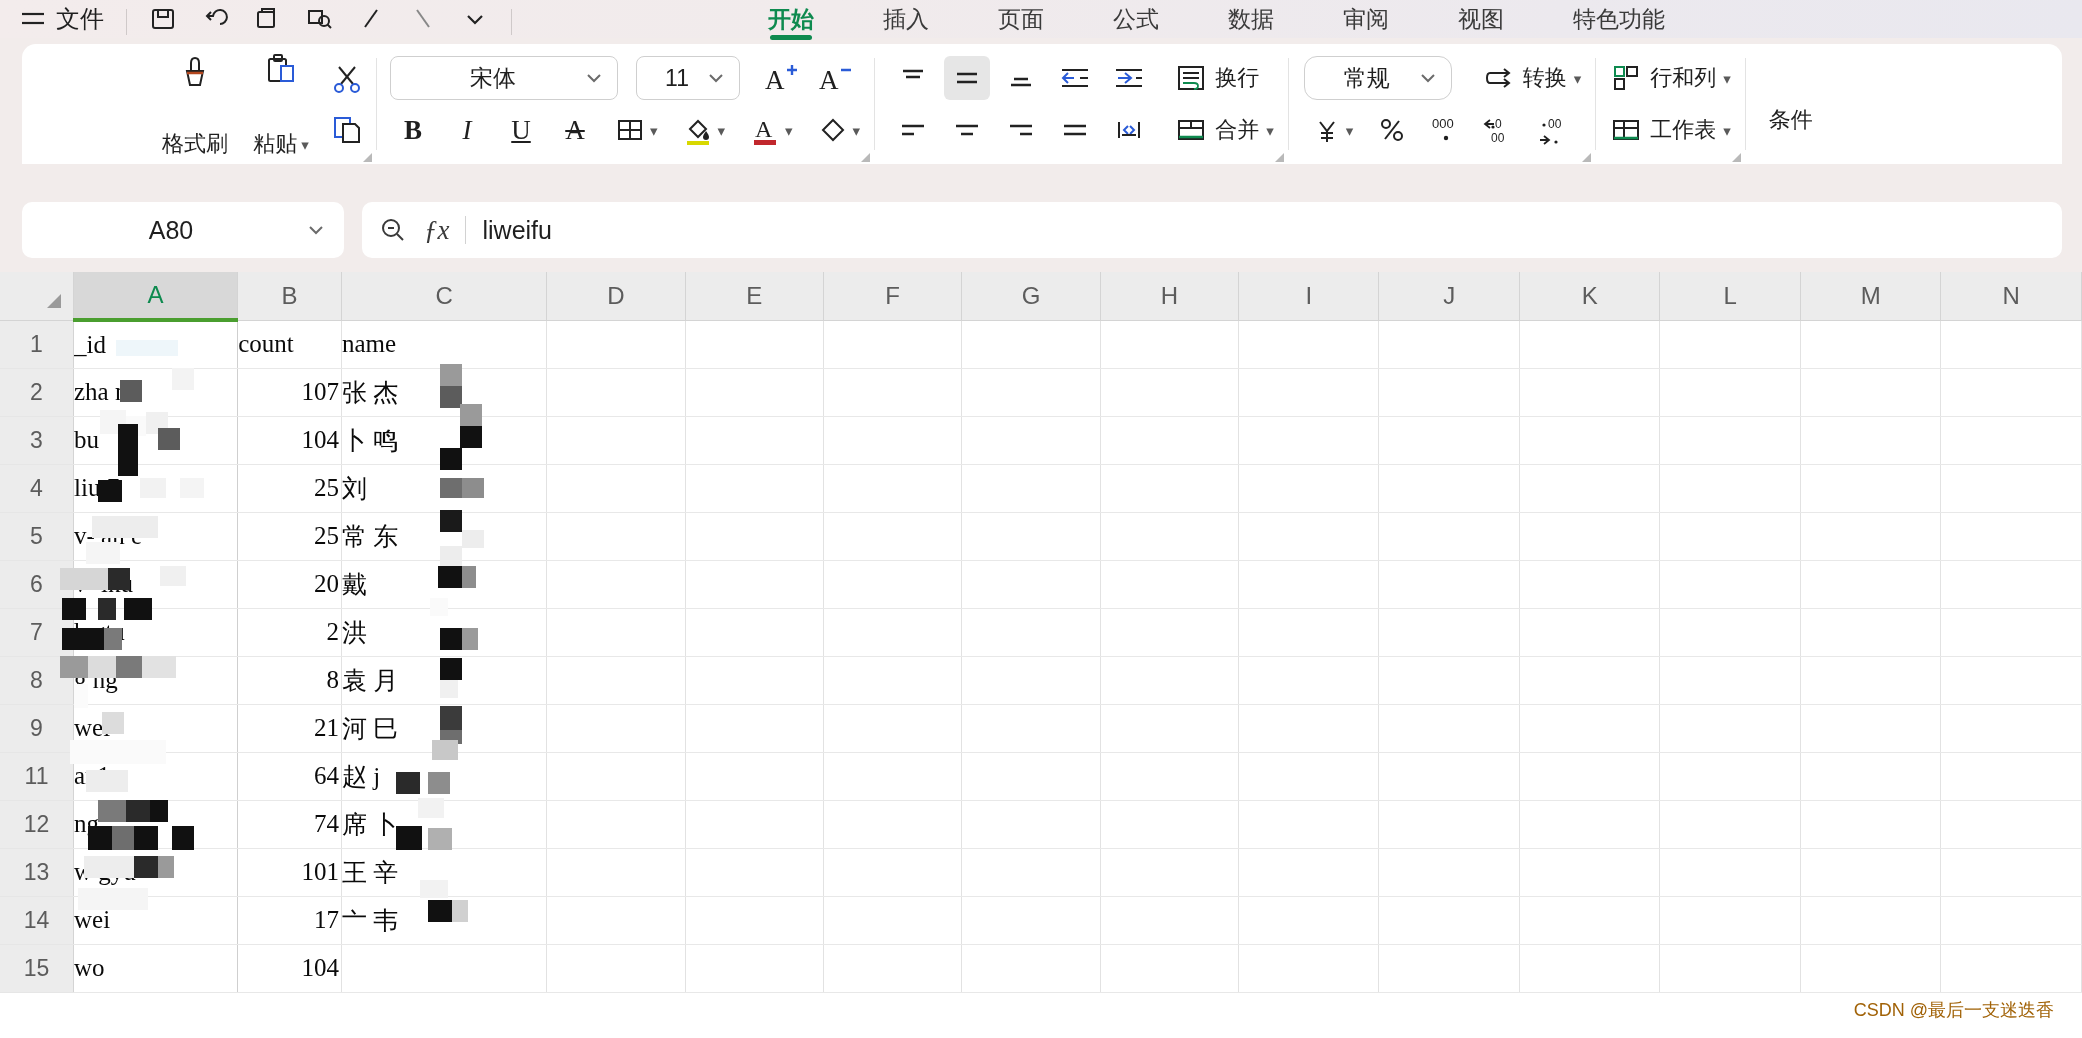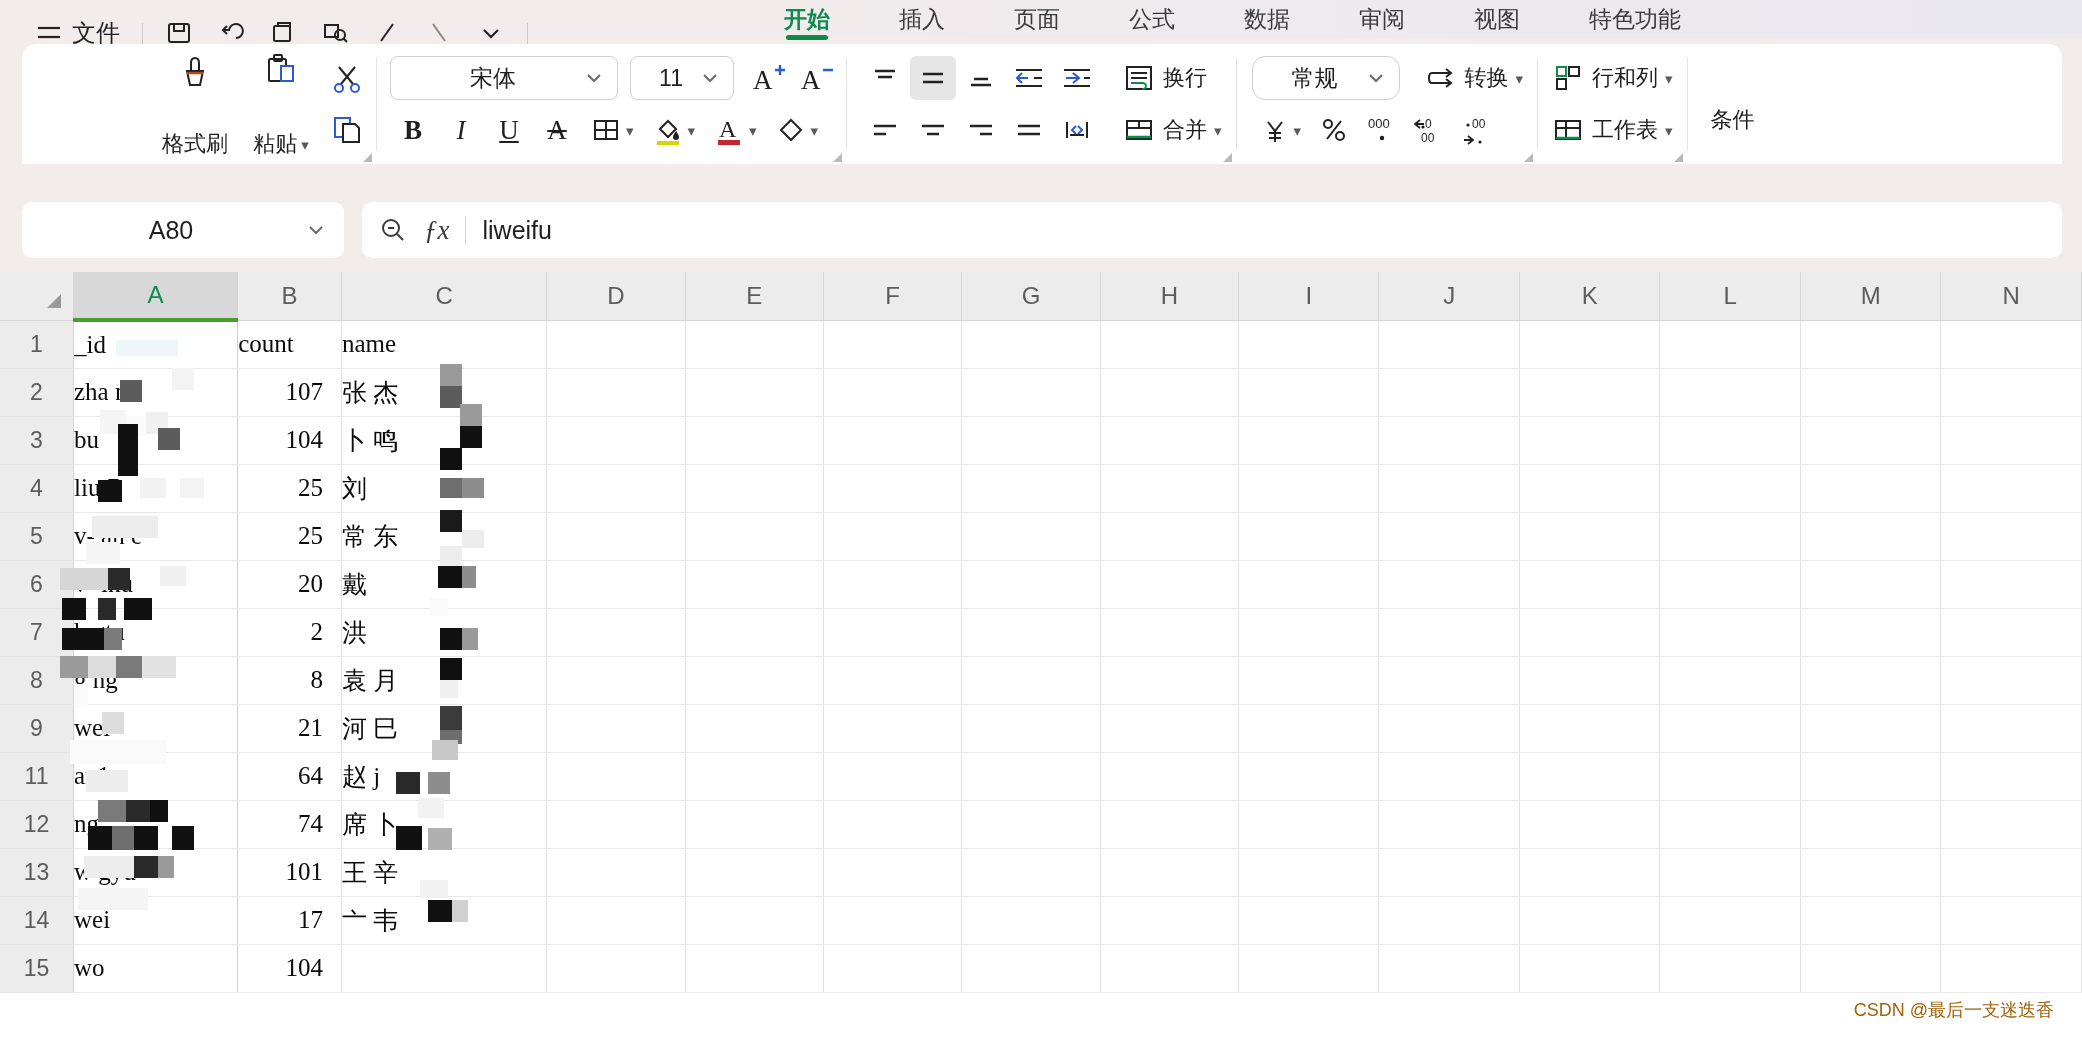--- a/index.html
+++ b/index.html
@@ -10,21 +10,21 @@
     background: #ffffff;
   }
   #app { position: relative; width: 2082px; height: 1038px; background: #f2eceb; }
 
   
   .tabbar {
     position: absolute; left: 0; top: 0; width: 2082px; height: 38px;
     background: linear-gradient(to right, #f3ecec 0%, #f1ebec 40%, #ece9ee 75%, #e9e8ef 100%);
     display: flex; align-items: flex-start;
   }
-  .qat { display: flex; align-items: center; height: 38px; padding-left: 36px; gap: 0px; margin-top: 14px; }
+  .qat { display: flex; align-items: center; height: 38px; padding-left: 20px; gap: 0px; }
   .qat-item {
     display: flex; align-items: center; justify-content: center;
     height: 38px; min-width: 52px; color: #1f1f1f;
   }
   .qat-file { font-size: 24px; display: flex; align-items: center; gap: 10px; padding-right: 12px;}
   .qat-sep { width: 1px; height: 26px; background: #cfc9c9; margin: 6px 10px 0 10px; }
   .svgicon { display: block; }
 
   .tabs { display: flex; align-items: flex-start; gap: 17px; margin-left: 220px; height: 38px; }
   .tab {
@@ -47,21 +47,21 @@
   .grp { display: flex; align-items: center; position: relative; padding: 0 6px; }
   .grp + .grp::before {
     content: ""; position: absolute; left: 0; top: 14px; bottom: 14px; width: 1px; background: #e3e3e3;
   }
   .bigbtn {
     display: flex; flex-direction: column; align-items: center; justify-content: center;
     min-width: 86px; height: 104px; gap: 6px; padding: 0 8px;
   }
   .bigbtn .lbl { font-size: 22px; color: #1f1f1f; white-space: nowrap; display: flex; align-items: center; gap: 4px; margin-top: 32px;}
   .stack2 { display: flex; flex-direction: column; justify-content: center; gap: 8px; height: 104px; }
-  .rowicons { display: flex; align-items: center; gap: 2px; }
+  .rowicons { display: flex; align-items: center; gap: 8px; }
   .ibtn {
     width: 46px; height: 44px; display: flex; align-items: center; justify-content: center;
     border-radius: 6px; color: #1f1f1f;
   }
   .ibtn.wide { width: auto; padding: 0 8px; gap: 4px; }
   .ibtn.active { background: #e6e6e6; }
   .caret { font-size: 15px; color: #5a5a5a; line-height: 1; }
   .textbtn { display:flex; align-items:center; gap:7px; font-size:22px; color:#1f1f1f; padding: 0 8px; height:44px; white-space:nowrap;}
 
   .combo {
@@ -115,21 +115,21 @@
   td.rowh {
     width: 68px; height: 48px; background: #ececec; color: #5c5c5c; font-size: 23px;
     text-align: center; border-right: 1px solid #d4d4d4; border-bottom: 1px solid #e6e6e6;
   }
   td.cell {
     height: 48px; border-right: 1px solid #e2e2e2; border-bottom: 1px solid #e8e8e8;
     font-family: "Liberation Serif", serif; font-size: 25px; color: #0a0a0a;
     padding: 0 8px; vertical-align: middle; overflow: hidden; white-space: nowrap;
     position: relative;
   }
-  td.cell.num { text-align: right; padding-right: 18px; }
+  td.cell.num { text-align: right; padding-right: 2px; }
   td.cell.selcol { border-right: 1px solid #cfcfcf; }
 
   
   .rd { position: absolute; display: block; }
 
   .watermark {
     position: absolute; right: 28px; bottom: 16px;
     font-size: 18px; color: #a16207; white-space: nowrap;
   }
 </style>

